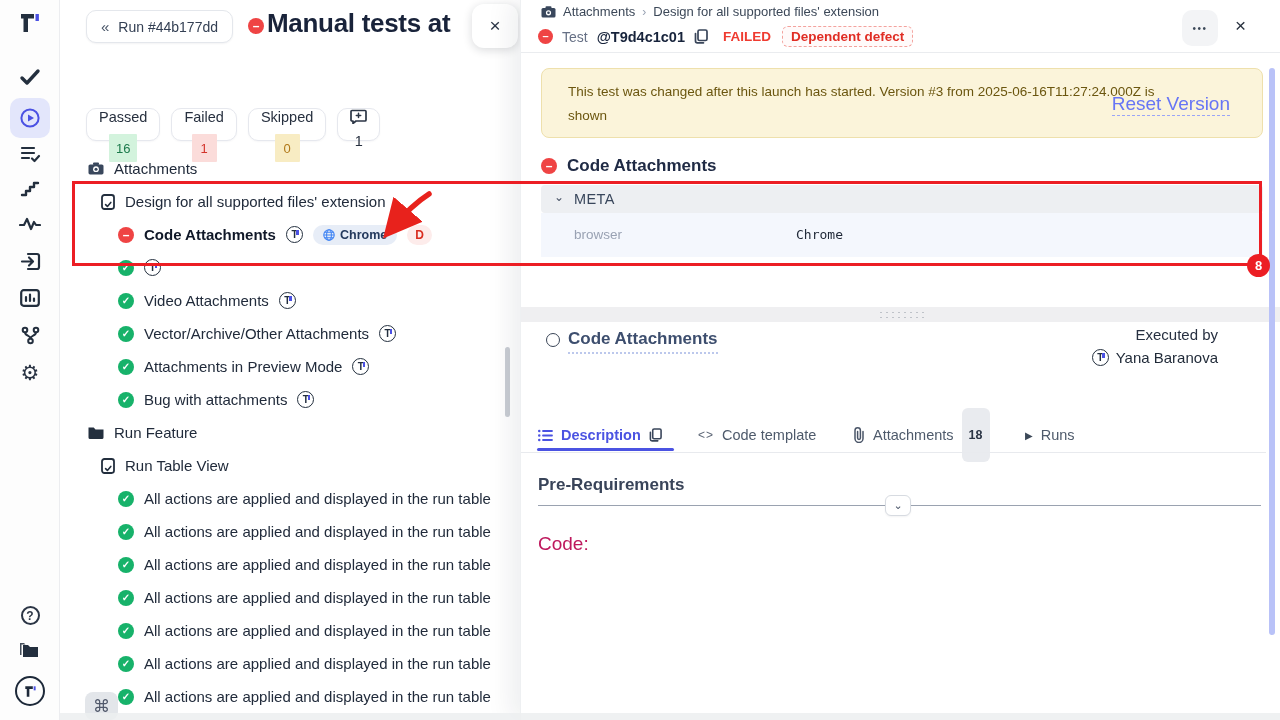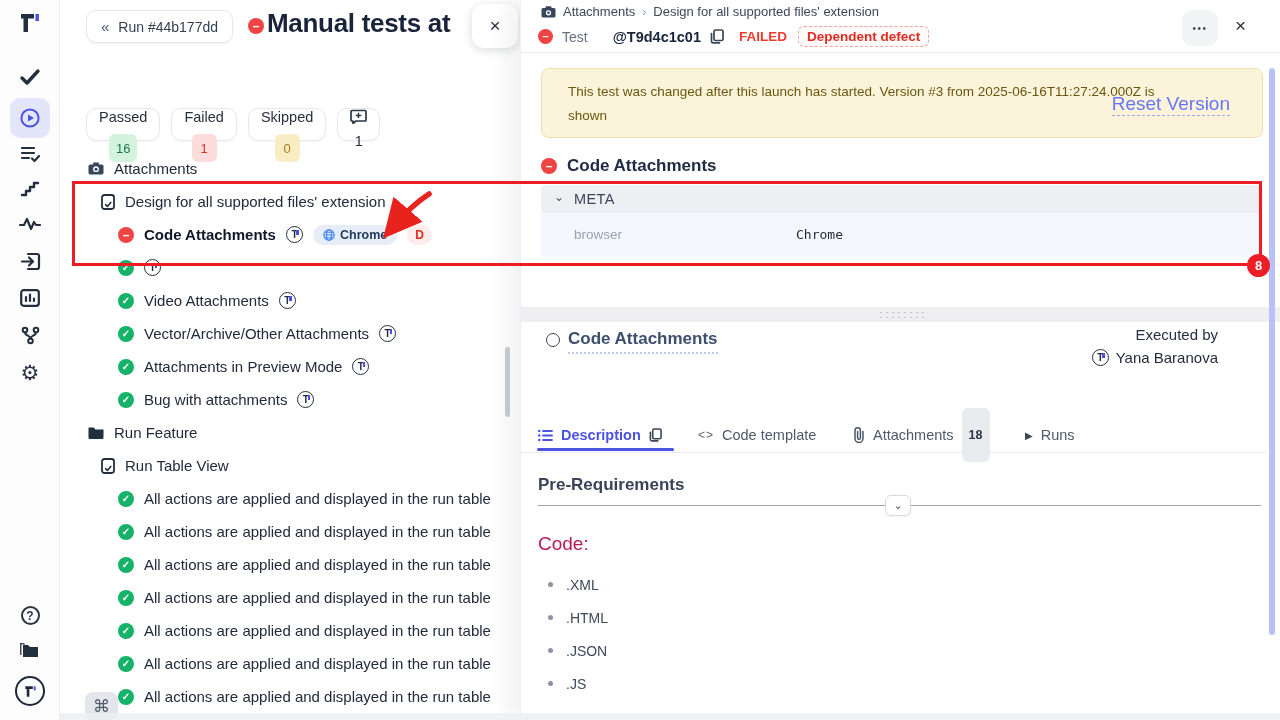--- a/index.html
+++ b/index.html
@@ -19,21 +19,21 @@
   
   #leftpanel { position:absolute; left:60px; top:0; width:460px; height:720px; background:#fff; z-index:1; }
   #run-chip { left:26px; top:10px; height:33px; padding:0 14px; background:#fff; border:1px solid #e4e7ec; border-radius:10px; gap:9px; font-size:14px; color:#344054; box-shadow:0 1px 2px rgba(16,24,40,.05); cursor:pointer; }
   #run-chip .bk { font-size:15px; color:#475467; }
   #title-dot { left:188px; top:18px; }
   #panel-title { left:207px; top:8px; width:202px; overflow:hidden; white-space:nowrap; font-size:26px; font-weight:800; color:#19233a; letter-spacing:-.3px; }
   #close-card { left:412px; top:4px; width:46px; height:44px; background:#fff; border-radius:12px; box-shadow:0 2px 10px rgba(16,24,40,.16); display:flex; align-items:center; justify-content:center; font-size:19px; color:#2d3748; z-index:5; cursor:pointer; }
 
   #filters { left:26px; top:108px; gap:11px; }
   .chip { height:33px; padding:0 12px; background:#fff; border:1px solid #e6e8ee; border-radius:10px; display:flex; align-items:center; gap:9px; font-size:14.5px; color:#27303f; box-shadow:0 1px 2px rgba(16,24,40,.04); cursor:pointer;flex-direction:column; }
-  .cnt { min-width:25px; height:21px; border-radius:6px; display:flex; align-items:center; justify-content:center; font-size:13px; padding:14px 7px; }
+  .cnt { min-width:25px; height:21px; border-radius:1px; display:flex; align-items:center; justify-content:center; font-size:13px; padding:14px 7px; }
   .cnt.passed { background:#d3f3dd; color:#1b7a4b; }
   .cnt.failed { background:#fbdcda; color:#d3342a; }
   .cnt.skipped { background:#f8ecc3; color:#b07818; }
 
   #tree { left:0; top:152px; width:460px; }
   .trow { height:33px; display:flex; align-items:center; gap:10px; font-size:15px; color:#212b3b; cursor:pointer; }
   .trow.lv1 { padding-left:28px; }
   .trow.lv2 { padding-left:41px; }
   .trow.lv3 { padding-left:58px; }
   .trow.bold .tlabel { font-weight:700; color:#101828; }
@@ -47,21 +47,21 @@
   .d-pill { padding:3px 8px; background:#fdeceb; border-radius:10px; font-size:12px; font-weight:700; color:#d92d20; }
   #lscroll { left:445px; top:347px; width:5px; height:70px; background:#c9cdd3; border-radius:3px; cursor:pointer; }
   #kbd { left:25px; top:692px; width:33px; height:28px; background:#e3e6ea; border-radius:8px; display:flex; align-items:center; justify-content:center; font-family:"DejaVu Sans", sans-serif; font-size:17px; color:#51596b; z-index:4; }
 
   
   #rightpanel { position:absolute; left:520px; top:0; width:760px; height:720px; background:#fff; border-left:1px solid #eef0f2; box-shadow:-10px 0 24px rgba(16,24,40,.07); z-index:3; }
   #breadcrumb { left:20px; top:4px; gap:7px; font-size:13px; color:#3c4858; }
   #breadcrumb .sep { color:#98a2b3; font-size:12px; }
   #test-row { left:17px; top:26px; gap:9px; }
   #test-row .lbl { font-size:14px; color:#667085; }
-  #test-row .tid { font-size:14.5px; font-weight:800; color:#17233b;margin-left:16px; }
+  #test-row .tid { font-size:14.5px; font-weight:800; color:#17233b; }
   #test-row .failed { font-size:13.5px; font-weight:800; color:#ef3b30; margin-left:6px; }
   .defect-pill { margin-left:2px; padding:2px 8px; border:1.5px dashed #f3a29d; border-radius:6px; background:#fffafa; font-size:13.5px; font-weight:800; color:#e02d24; }
   #menu-btn { left:661px; top:10px; width:36px; height:36px; background:#f3f4f6; border-radius:10px; display:flex; align-items:center; justify-content:center; font-size:10px; letter-spacing:1.5px; color:#3c4858; cursor:pointer; }
   #rp-close { left:714px; top:15px; font-size:19px; color:#29323f; cursor:pointer; }
   #rp-hr { left:0; top:52px; width:760px; border-top:1px solid #eaecef; }
 
   #banner { left:20px; top:68px; width:722px; height:70px; background:#fbf4da; border:1px solid #eee0ac; border-radius:8px; }
   #banner .txt { position:absolute; left:26px; top:11px; width:590px; font-size:13.5px; line-height:1.8; color:#6b560f; }
   #banner .lnk { position:absolute; right:32px; top:24px; font-size:19px; color:#6775f5; border-bottom:1px dashed #9aa5f7; cursor:pointer;text-align:right; }
 
@@ -466,26 +466,20 @@
         <span>Runs</span>
       </div>
     </div>
   <div id="tab-underline" class="abs"></div>
   <div id="tabs-border" class="abs"></div>
 
   <div id="desc-heading" class="abs">Pre-Requirements</div>
   <div id="desc-hr" class="abs"></div>
   <div id="collapse-btn" class="abs">⌄</div>
   <div id="code-label" class="abs">Code:</div>
-  <ul id="bullets" class="abs">
-      <li>.XML</li>
-      <li>.HTML</li>
-      <li>.JSON</li>
-      <li>.JS</li>
-    </ul>
 
   <div id="rp-scroll" class="abs"></div>
 </div>
 
 <div id="bottom-strip" class="abs"></div>
 
 <div id="ann-rect" class="abs"></div>
 <div id="ann-badge" class="abs">8</div>
 <svg id="ann-arrow" class="abs" width="70" height="58">
   <defs>

